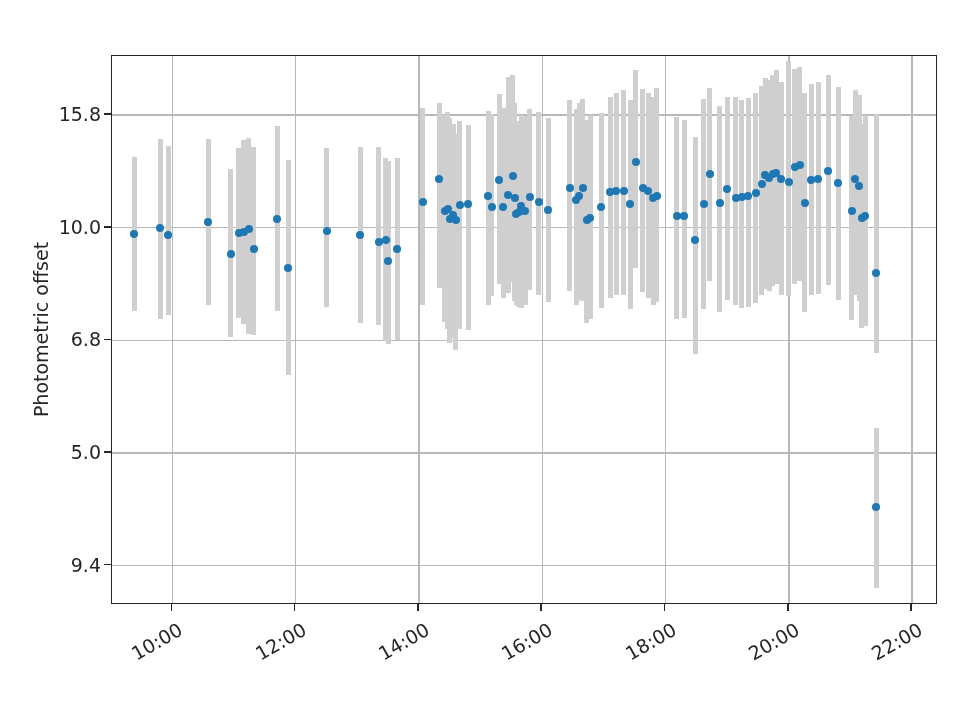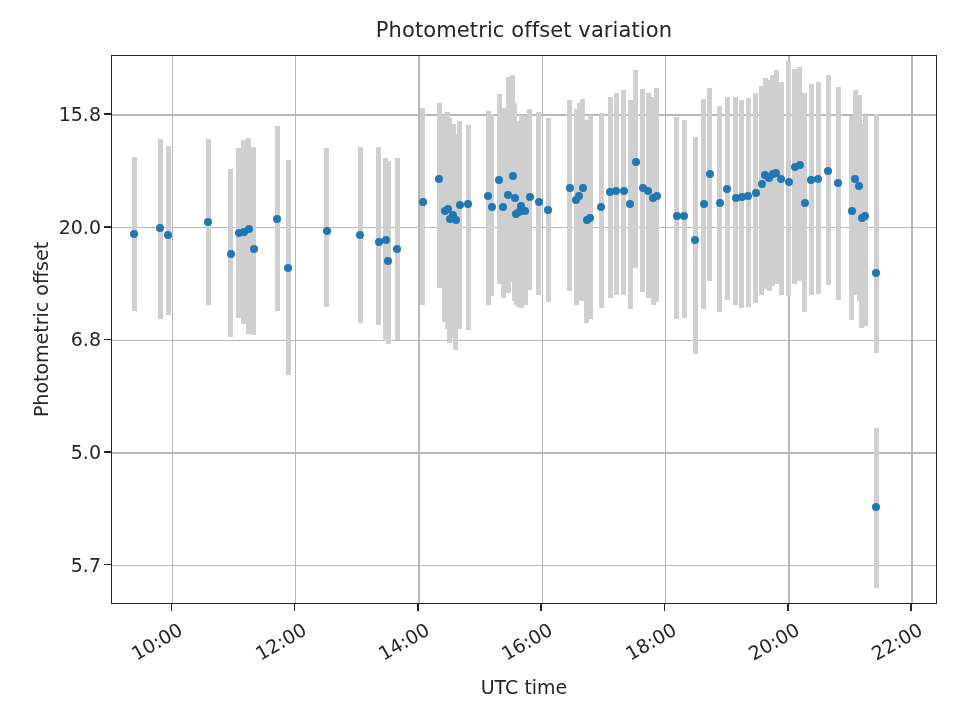--- a/index.html
+++ b/index.html
@@ -140,29 +140,28 @@
     text-align: center;
     transform-origin: 0 0;
     transform: translate(30px, 604px) rotate(-90deg);
   }
 </style>
 </head>
 <body>
 
 <div id="figure">
 
-  <div id="chart-title">Photometric offset variation</div>
 
   <div id="yaxis-label">Photometric offset</div>
 
   <div id="ytick-labels">
-      <div class="ytick-label" style="top: 509.585px;">5.7</div>
+      <div class="ytick-label" style="top: 509.585px;">9.4</div>
       <div class="ytick-label" style="top: 396.969px;">5.0</div>
       <div class="ytick-label" style="top: 284.354px;">6.8</div>
-      <div class="ytick-label" style="top: 171.738px;">20.0</div>
+      <div class="ytick-label" style="top: 171.738px;">10.0</div>
       <div class="ytick-label" style="top: 59.1231px;">15.8</div>
     </div>
 
   <div id="plot-area">
     <div id="grid-layer">
         <div class="gridline-h" style="top: 508.885px;"></div>
         <div class="gridline-h" style="top: 396.269px;"></div>
         <div class="gridline-h" style="top: 283.654px;"></div>
         <div class="gridline-h" style="top: 171.038px;"></div>
         <div class="gridline-h" style="top: 58.4231px;"></div>
@@ -368,20 +367,19 @@
   <div id="xtick-labels">
       <div class="xtick-label" style="left: 2.40896px; width: 62px;">10:00</div>
       <div class="xtick-label" style="left: 125.693px; width: 62px;">12:00</div>
       <div class="xtick-label" style="left: 248.976px; width: 62px;">14:00</div>
       <div class="xtick-label" style="left: 372.26px; width: 62px;">16:00</div>
       <div class="xtick-label" style="left: 495.543px; width: 62px;">18:00</div>
       <div class="xtick-label" style="left: 618.827px; width: 62px;">20:00</div>
       <div class="xtick-label" style="left: 742.11px; width: 62px;">22:00</div>
     </div>
 
-  <div id="xaxis-label">UTC time</div>
 
 <div class="ytick-mark" style="top: 563.785px; position: absolute;"></div>
     <div class="ytick-mark" style="top: 451.169px; position: absolute;"></div>
     <div class="ytick-mark" style="top: 338.554px; position: absolute;"></div>
     <div class="ytick-mark" style="top: 225.938px; position: absolute;"></div>
     <div class="ytick-mark" style="top: 113.323px; position: absolute;"></div>
   </div>
 
 </body></html>

